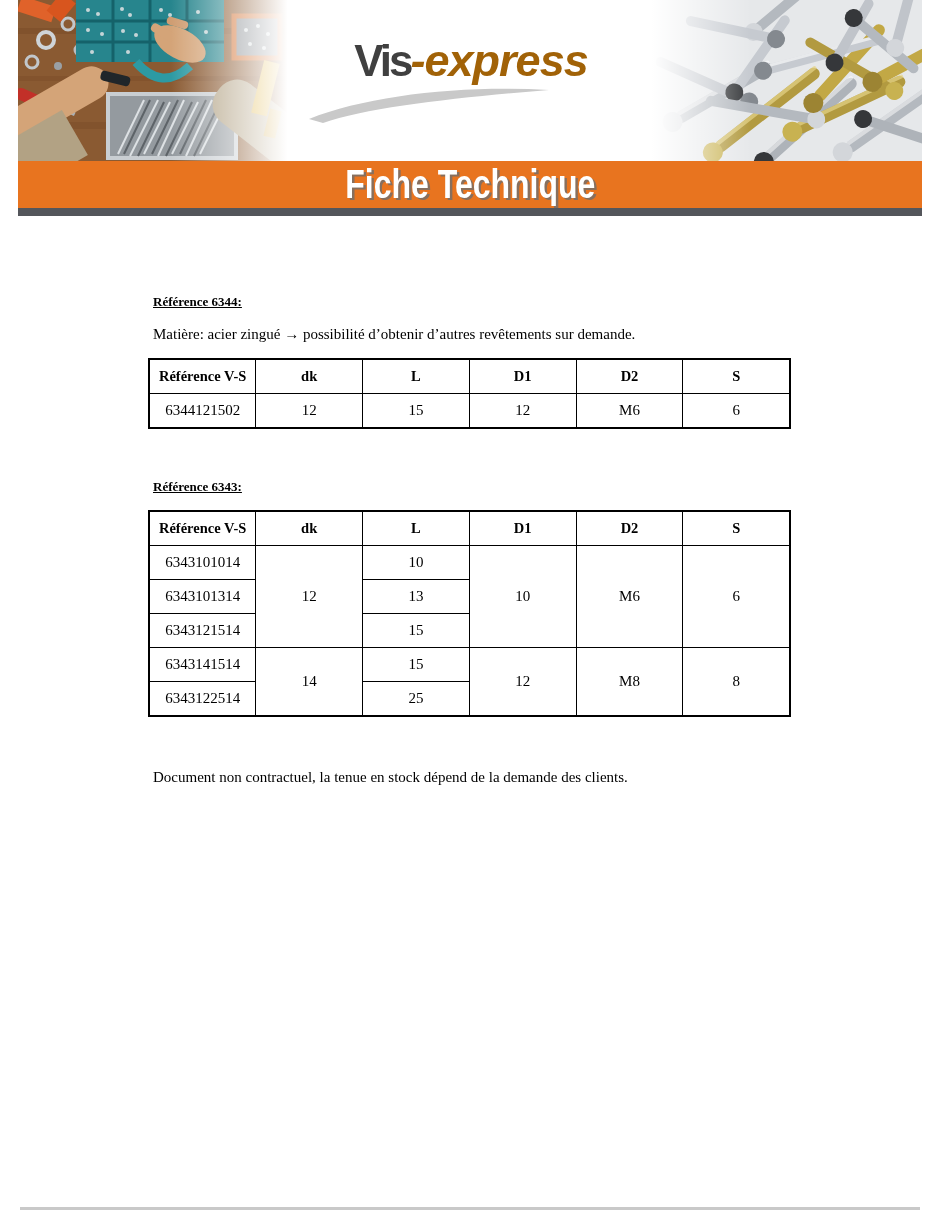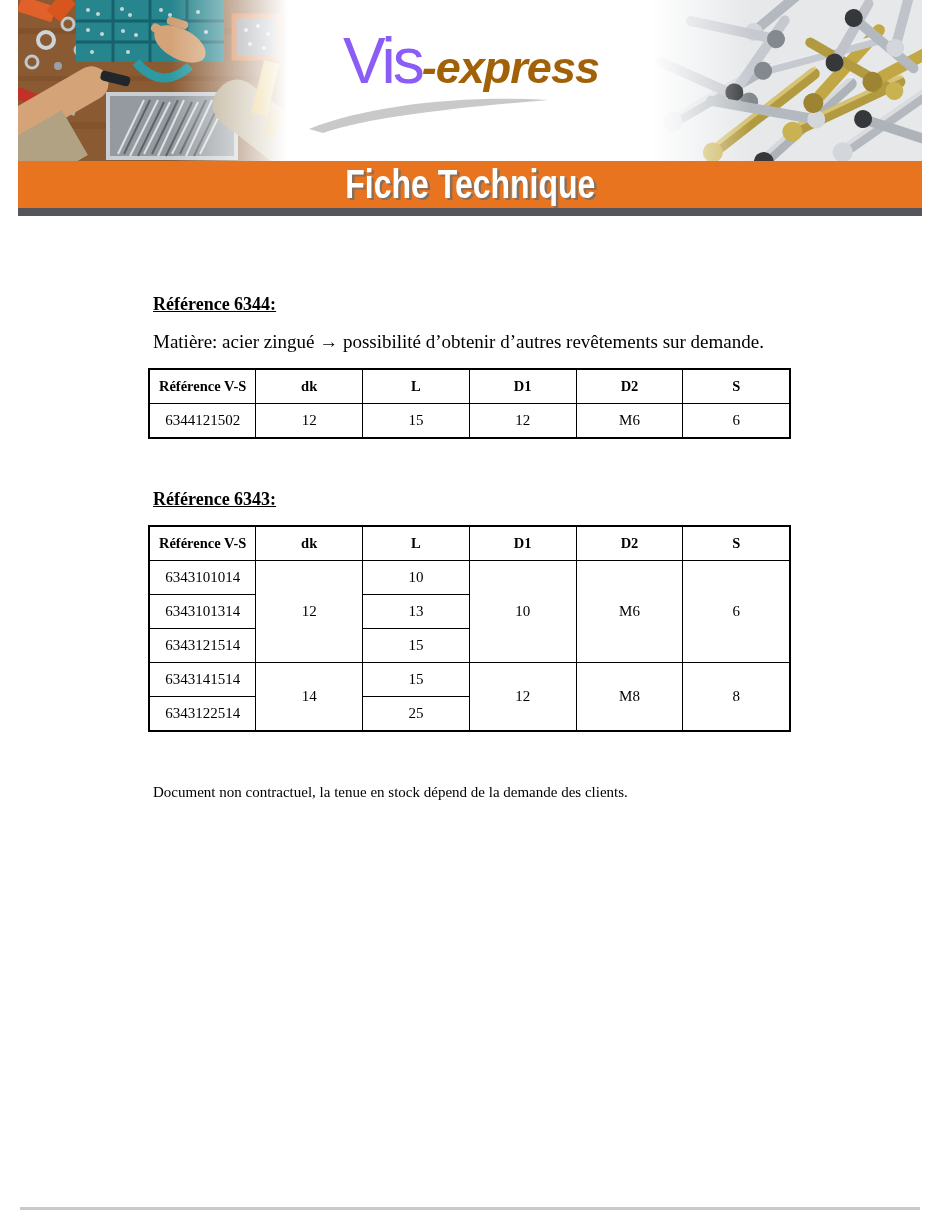--- a/index.html
+++ b/index.html
@@ -11,47 +11,47 @@
   .header { position:absolute; top:0; left:18px; width:904px; height:161px; display:flex; }
   .photo { position:relative; height:161px; overflow:hidden; }
   .photo svg { display:block; width:100%; height:100%; }
   .photo-left  { width:278px; }
   .photo-right { width:276px; }
   .photo-left .fade  { position:absolute; inset:0; background:linear-gradient(to right, rgba(255,255,255,0) 55%, #ffffff 97%); }
   .photo-right .fade { position:absolute; inset:0; background:linear-gradient(to right, #ffffff 2%, rgba(255,255,255,0) 38%); }
   .logo-area { flex:1; display:flex; flex-direction:column; align-items:center; justify-content:center; background:#fff; }
   .logo-line { white-space:nowrap; line-height:1; }
   .logo-vis {
-    font-family:"Liberation Sans","DejaVu Sans",sans-serif; font-weight:normal;
-    font-size:64px; letter-spacing:-3px; color:#8b5cf6;
+    font-family:"Liberation Sans","DejaVu Sans",sans-serif; font-weight:bold;
+    font-size:44px; letter-spacing:-3px; color:#404040;
   }
   .logo-express {
     font-family:"Liberation Sans","DejaVu Sans",sans-serif; font-weight:bold; font-style:italic;
     font-size:45px; letter-spacing:-1px; color:#a16207;
   }
   .logo-swoosh { margin:2px 46px 0 0; display:block; }
   
   .banner {
     position:absolute; top:161px; left:18px; width:904px; height:47px;
     background:#E8741F; display:flex; align-items:center; justify-content:center;
   }
   .banner-title {
     font-family:"Liberation Sans","DejaVu Sans",sans-serif; font-weight:bold;
     font-size:40px; color:#ffffff; transform:scaleX(0.80); letter-spacing:0;
     text-shadow:3px 2px 0 rgba(110,110,110,0.8);
   }
   .graybar { position:absolute; top:208px; left:18px; width:904px; height:8px; background:#54565B; }
   
   .content { position:absolute; top:216px; left:148px; width:644px; }
   .ref-heading {
-    margin:0 0 0 5px; font-size:18px; font-weight:bold; text-decoration:underline;
+    margin:0 0 0 5px; font-size:13px; font-weight:bold; text-decoration:underline;
   }
   .ref-heading.first { margin-top:78px; }
   .ref-heading.second { margin-top:50px; }
-  .material { margin:16px 0 0 5px; font-size:19px; }
+  .material { margin:16px 0 0 5px; font-size:15px; }
   table.spec {
     border-collapse:collapse; table-layout:fixed; width:643px; margin-top:15px;
     border:2px solid #000;
   }
   table.spec th, table.spec td {
     border:1px solid #000; text-align:center; vertical-align:middle;
     padding:8px 2px; overflow:hidden;
   }
   table.spec th { font-size:14.5px; font-weight:bold; }
   table.spec td { font-size:15px; font-weight:normal; }

